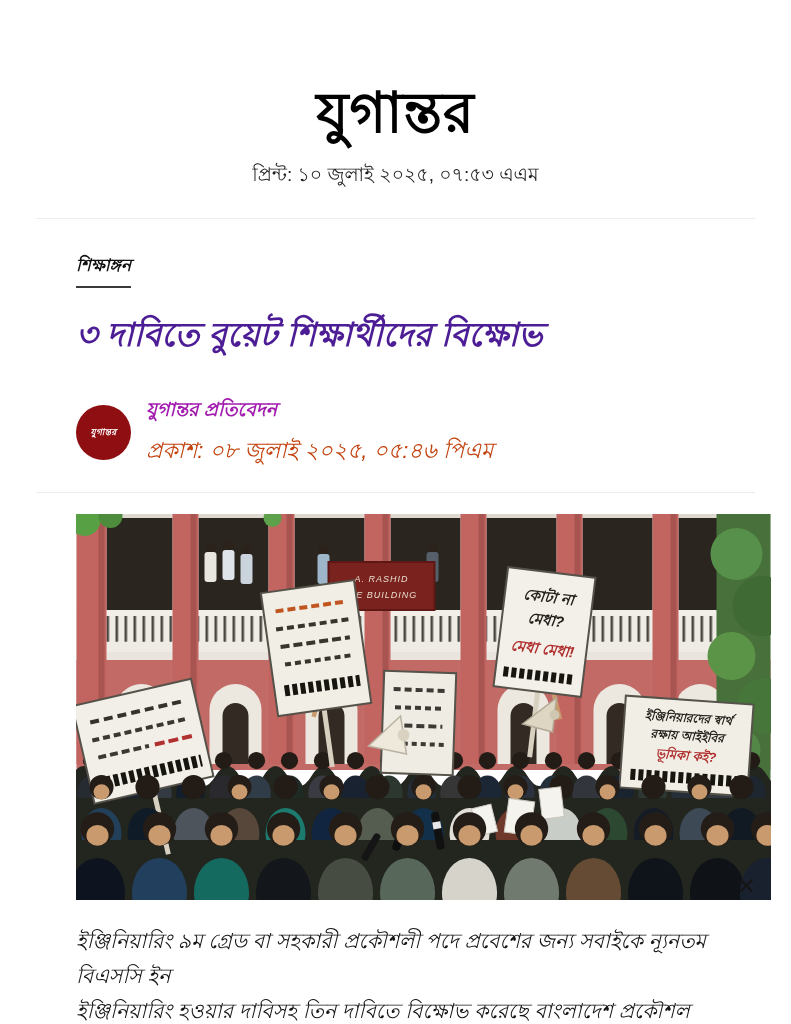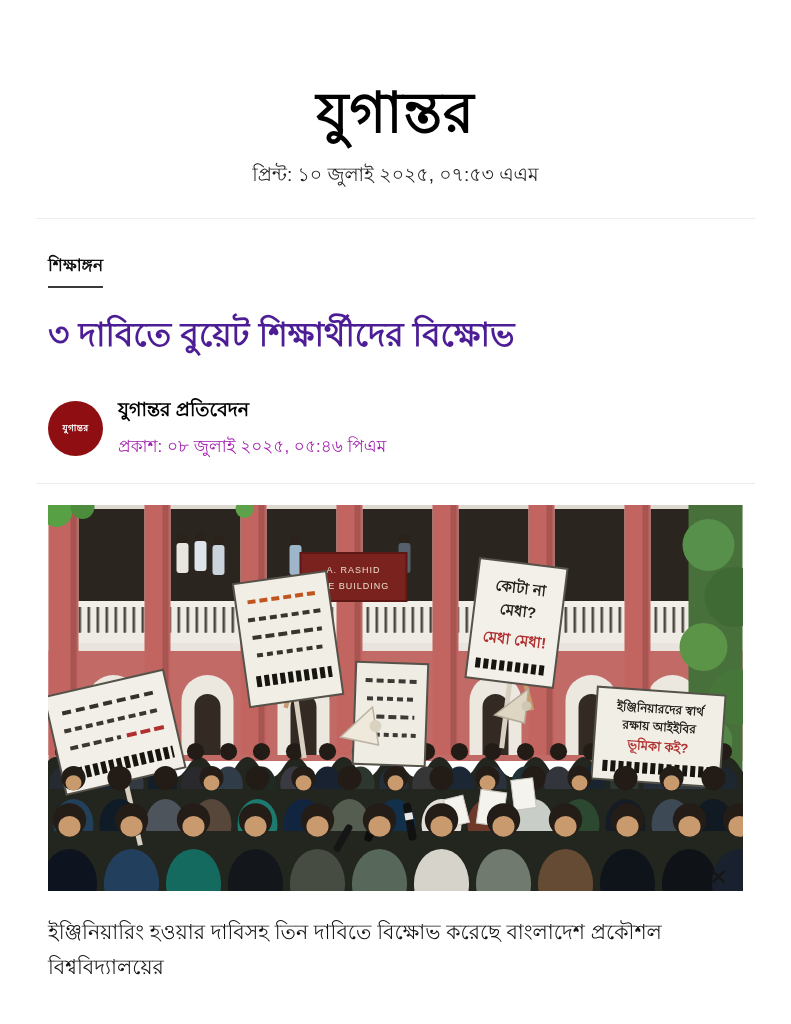--- a/index.html
+++ b/index.html
@@ -7,34 +7,34 @@
     width:791px;height:1024px;background:#ffffff;overflow:hidden;
     font-family:"Liberation Sans","DejaVu Sans",sans-serif;color:#111;
   }
   .masthead{text-align:center;padding-top:84px;}
   .logo{
     font-family:"DejaVu Serif","Liberation Serif",serif;
     font-size:56px;font-weight:700;line-height:1;color:#000;letter-spacing:1px;
   }
   .print-line{margin-top:20px;font-size:19px;color:#1d1d1d;}
   .divider{border:0;border-top:1px solid #ececec;margin:26px 36px 0 36px;}
-  .content{padding:0 48px;}
+  .content{padding:0 76px;font-style:italic;}
   .category{
     display:inline-block;margin-top:33px;font-size:17px;font-weight:700;color:#101010;
     padding-bottom:6px;border-bottom:2px solid #3a3a3a;cursor:pointer;
   }
   .headline{margin:26px 0 0 0;font-size:33px;font-weight:700;line-height:1.25;color:#4c1d95;}
   .byline{display:flex;align-items:center;gap:15px;margin-top:40px;}
   .avatar{
     width:55px;height:55px;border-radius:50%;background:#8e0e12;flex:0 0 auto;
     display:flex;align-items:center;justify-content:center;
     color:#fff;font-size:9px;font-weight:700;letter-spacing:.3px;
   }
-  .author{font-size:19px;font-weight:700;color:#000000;margin-bottom:6px;}
-  .published{font-size:17px;color:#a21caf;}
+  .author{font-size:19px;font-weight:700;color:#a21caf;margin-bottom:6px;}
+  .published{font-size:22px;color:#c2410c;}
   .divider2{border:0;border-top:1px solid #ececec;margin:22px 36px 0 36px;}
   .photo-wrap{margin-top:21px;width:575px;height:386px;position:relative;}
   .photo-wrap svg{display:block;}
   .body-text{margin:24px 0 0 0;font-size:20.5px;line-height:1.7;color:#141414;}
   .body-text span{display:block;}
   svg text{font-family:"Liberation Sans","DejaVu Sans",sans-serif;}
 </style>
 </head>
 <body>
 
@@ -310,16 +310,17 @@
           <use href="#pf" x="550" y="294" width="58" height="94" style="color:#0f141a"></use>
         <use href="#pf" x="612" y="294" width="58" height="94" style="color:#0f1317"></use>
           <use href="#pf" x="662" y="294" width="58" height="94" style="color:#1a212e"></use>
       </g>
 
       <text x="670" y="380" font-size="23" font-weight="700" fill="#151515" text-anchor="middle">✕</text>
     </svg>
   </div>
 
   <p class="body-text">
+    <span>ইঞ্জিনিয়ারিং ৯ম গ্রেড বা সহকারী প্রকৌশলী পদে প্রবেশের জন্য সবাইকে ন্যূনতম বিএসসি ইন</span>
     <span>ইঞ্জিনিয়ারিং হওয়ার দাবিসহ তিন দাবিতে বিক্ষোভ করেছে বাংলাদেশ প্রকৌশল বিশ্ববিদ্যালয়ের</span>
 
   </p>
 </div>
 
 </body></html>

